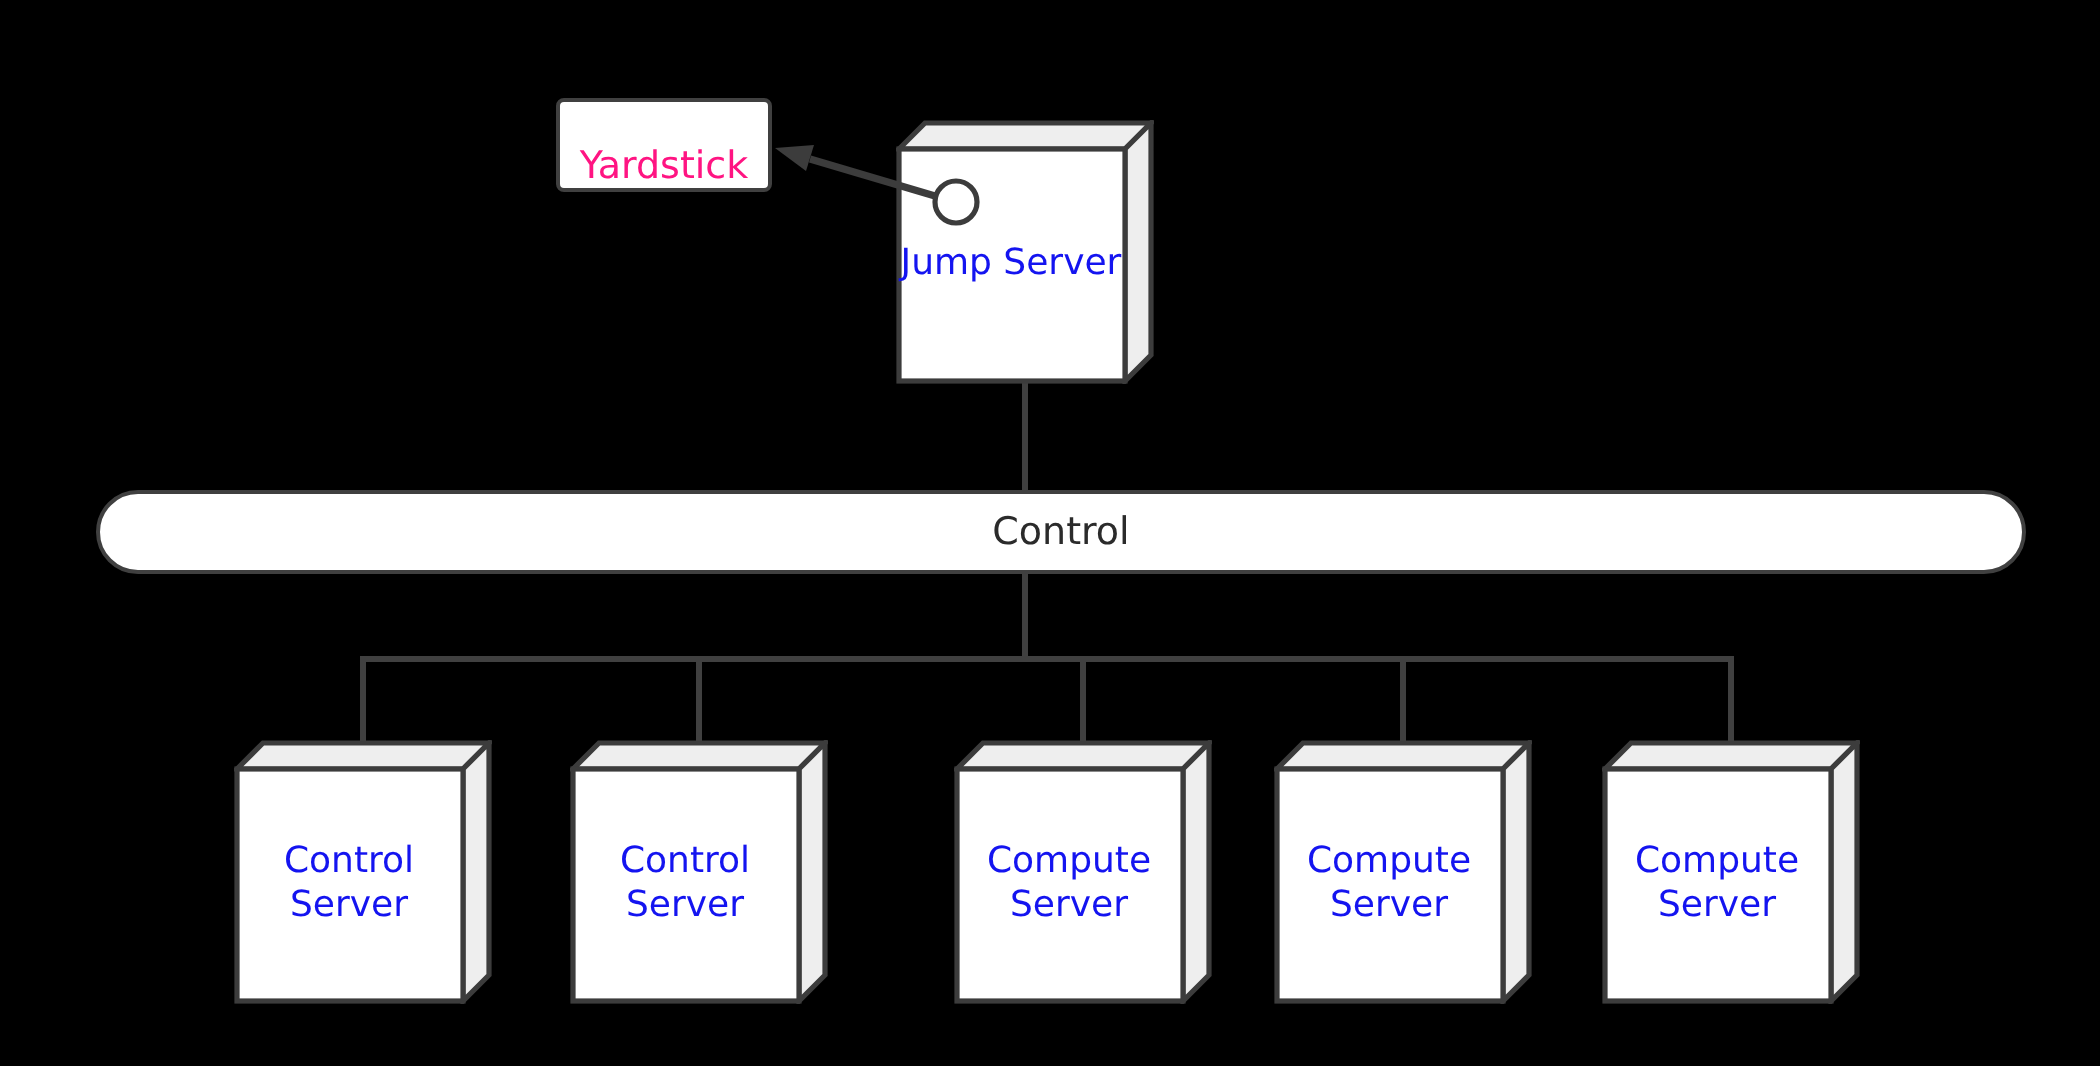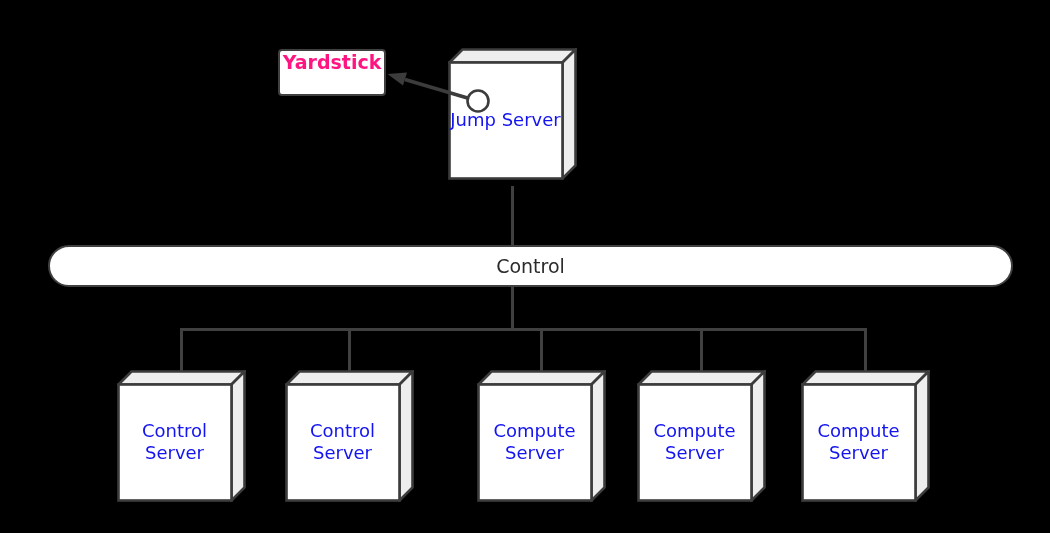--- a/index.html
+++ b/index.html
@@ -45,25 +45,24 @@
   }
   
   .yardstick {
     position: absolute;
     left: 278px; top: 49px;
     width: 104px; height: 43px;
     background: #ffffff;
     border: 2.5px solid #404040;
     border-radius: 4px;
     display: flex;
-    align-items: flex-start;
+    align-items: flex-end;
     justify-content: center;
     font-size: 19px;
     color: #ff1482;
-    font-weight: bold;
   }
   
   .network-pill {
     position: absolute;
     left: 48px; top: 245px;
     width: 961px; height: 38px;
     background: #ffffff;
     border: 2.5px solid #404040;
     border-radius: 21.5px;
     display: flex;
@@ -94,21 +93,21 @@
   </svg>
 
   <div class="yardstick">
     <span>Yardstick</span>
   </div>
 
   <div class="network-pill">
     <span>Control</span>
   </div>
 
-  <div class="node3d" style="left:448px; top:48px;">
+  <div class="node3d" style="left:448px; top:60px;">
     <svg width="129" height="132" viewBox="0 0 129 132">
       <polygon points="1.5,14.5 14.5,1.5 127.5,1.5 114.5,14.5" fill="#eeeeee" stroke="#3c3c3c" stroke-width="2.6" stroke-linejoin="miter"></polygon>
       <polygon points="114.5,14.5 127.5,1.5 127.5,117.5 114.5,130.5" fill="#eeeeee" stroke="#3c3c3c" stroke-width="2.6" stroke-linejoin="miter"></polygon>
       <rect x="1.5" y="14.5" width="113" height="116" fill="#ffffff" stroke="#3c3c3c" stroke-width="2.6"></rect>
     </svg>
     <div class="node-label">Jump Server</div>
   </div>
 
   <div class="node3d" style="left:117px; top:370px;">
     <svg width="129" height="132" viewBox="0 0 129 132">

